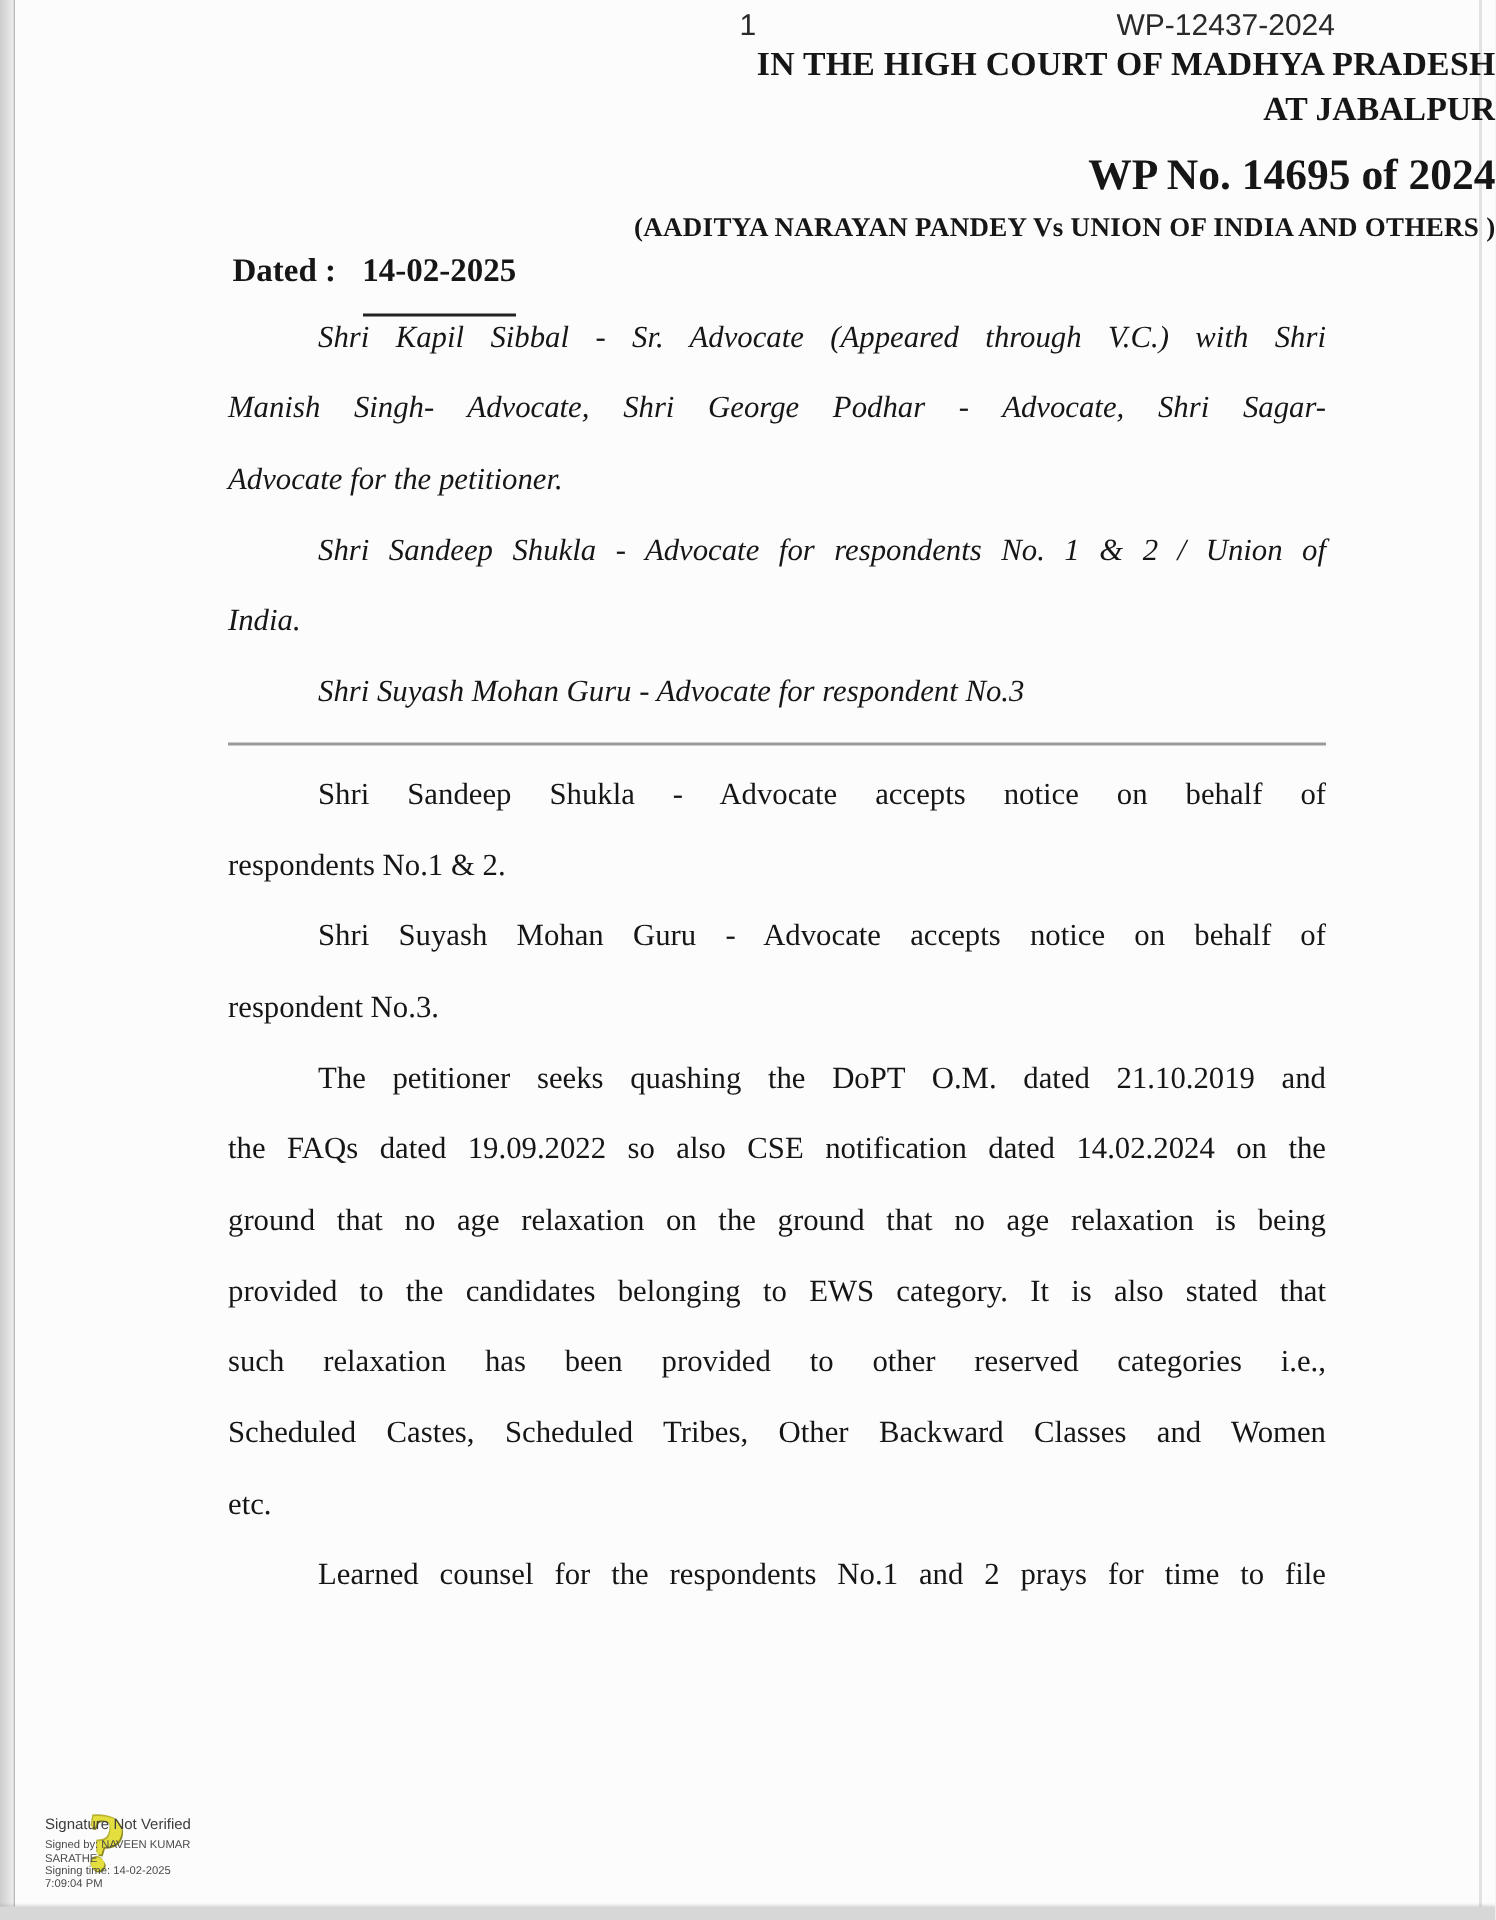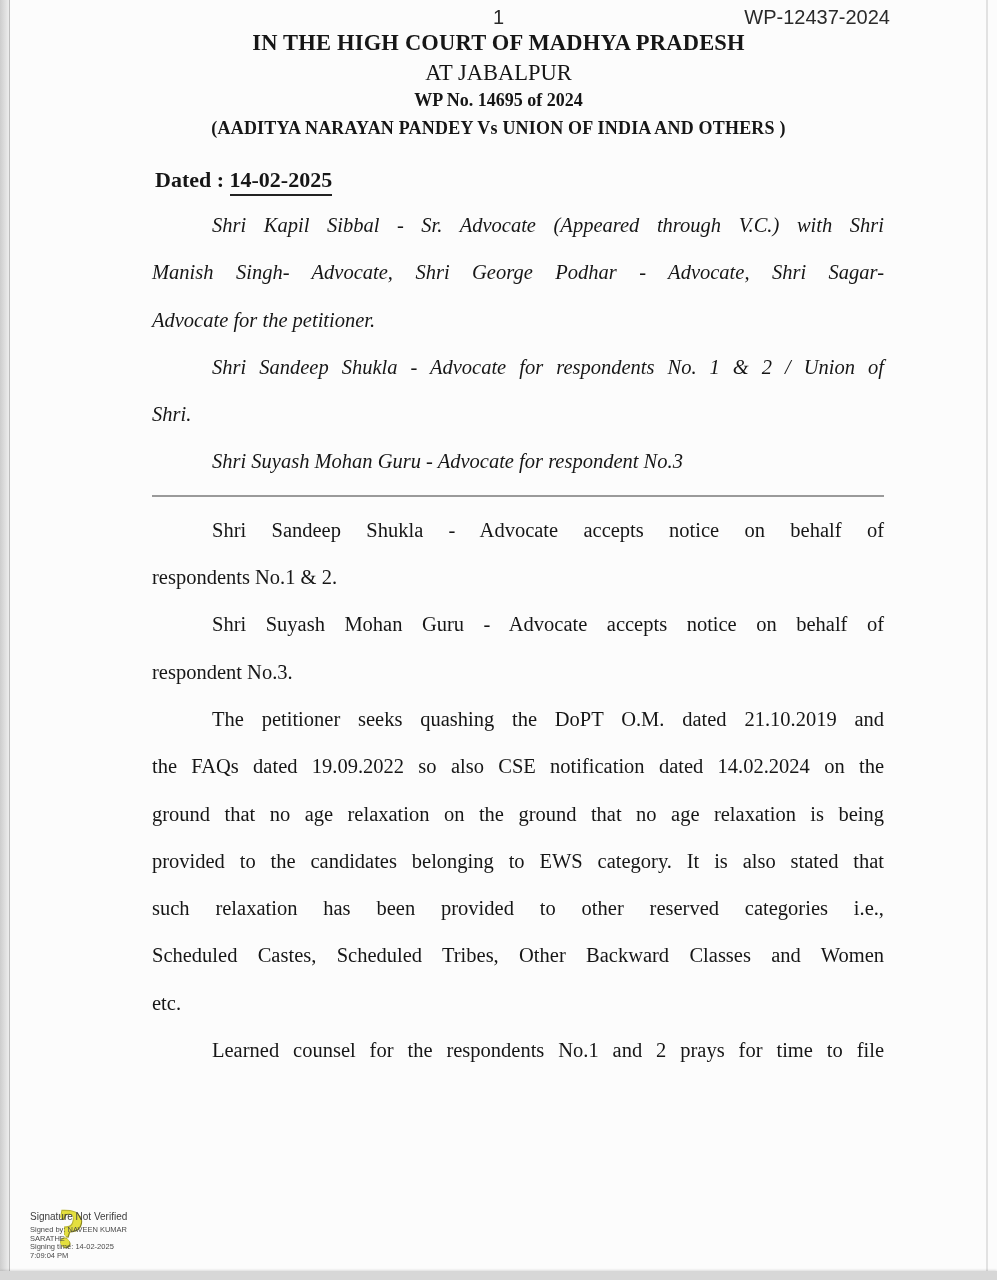--- a/index.html
+++ b/index.html
@@ -28,28 +28,28 @@
   }
   
   .topline{
     position:absolute;top:6px;left:0;right:0;height:24px;
     font-family:"Liberation Sans", sans-serif;
     font-size:20px;color:#2a2a2a;
   }
   .pageno{position:absolute;left:0;right:0;text-align:center;}
   .caseref{position:absolute;right:107px;}
   
-  .hdr{position:absolute;top:30px;left:0;right:0;text-align:center;}
+  .hdr{position:absolute;top:30px;left:0;right:0;text-align:right;}
   .hdr .court{font-size:22.5px;font-weight:bold;letter-spacing:.2px;}
-  .hdr .bench{font-size:22.5px;font-weight:normal;margin-top:4px;}
-  .hdr .caseno{font-size:18px;font-weight:bold;margin-top:4px;font-family:Liberation Serif, serif;}
+  .hdr .bench{font-size:22.5px;font-weight:bold;margin-top:4px;}
+  .hdr .caseno{font-size:29px;font-weight:bold;margin-top:15px;font-family:Liberation Serif, serif;}
   .hdr .parties{font-size:18px;font-weight:bold;margin-top:7px;letter-spacing:.2px;}
   
   .dated{position:absolute;left:155px;top:167px;font-size:22px;font-weight:bold;}
-  .dated .ul{border-bottom:2px solid #222;padding-bottom:2px;}
+  .dated .ul{border-bottom:2px solid #222;padding-bottom:17px;margin-left:12px;}
   
   .bodytext{
     position:absolute;left:152px;top:202px;width:732px;
     font-size:20.5px;line-height:47.3px;
     text-align:left;
   }
   .bodytext .line{height:47.3px;text-align:left;}
   .bodytext .line.just{text-align:justify;text-align-last:justify;}
   .bodytext .line.ind{padding-left:60px;font-family:Liberation Serif, serif;}
   .bodytext .line.it{font-style:italic;}
@@ -91,21 +91,21 @@
 
   <div class="dated">
     <span>Dated : </span><span class="ul">14-02-2025</span>
   </div>
 
   <div class="bodytext" id="order-body">
       <div class="line it just ind">Shri Kapil Sibbal - Sr. Advocate (Appeared through V.C.) with Shri</div>
       <div class="line it just">Manish Singh- Advocate, Shri George Podhar - Advocate, Shri Sagar-</div>
       <div class="line it">Advocate for the petitioner.</div>
       <div class="line it just ind">Shri Sandeep Shukla - Advocate for respondents No. 1 &amp; 2 / Union of</div>
-      <div class="line it">Shri.</div>
+      <div class="line it">India.</div>
       <div class="line it ind">Shri Suyash Mohan Guru - Advocate for respondent No.3</div>
       <div class="divider"></div>
       <div class="line just ind">Shri Sandeep Shukla - Advocate accepts notice on behalf of</div>
       <div class="line">respondents No.1 &amp; 2.</div>
       <div class="line just ind">Shri Suyash Mohan Guru - Advocate accepts notice on behalf of</div>
       <div class="line">respondent No.3.</div>
       <div class="line just ind">The petitioner seeks quashing the DoPT O.M. dated 21.10.2019 and</div>
       <div class="line just">the FAQs dated 19.09.2022 so also CSE notification dated 14.02.2024 on the</div>
       <div class="line just">ground that no age relaxation on the ground that no age relaxation is being</div>
       <div class="line just">provided to the candidates belonging to EWS category. It is also stated that</div>

